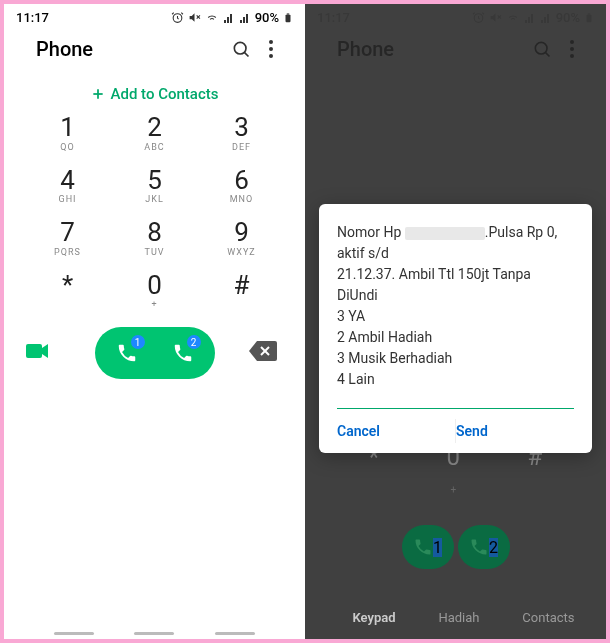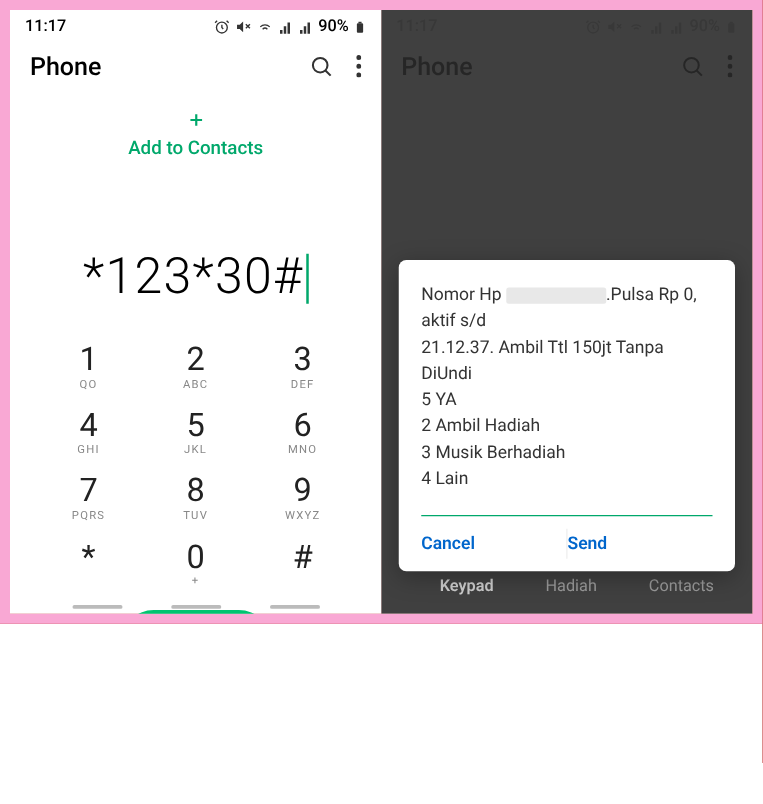--- a/index.html
+++ b/index.html
@@ -1,32 +1,32 @@
 <!DOCTYPE html>
 <html><head>
 <meta charset="utf-8">
 <style>
   * { box-sizing: border-box; margin: 0; padding: 0; }
   body { font-family: -apple-system, Roboto, Arial, sans-serif; background: #fff; }
-  .frame { width: 610px; height: 499px; border: 8px solid #f9a8d4; display: flex; background:#b91c1c; position:relative; }
+  .frame { width: 610px; height: 643px; border: 4px solid #f9a8d4; display: flex; background:#7dd3fc; position:relative; }
   .pane { width: 50%; height: 100%; position: relative; overflow: hidden; }
   .pane.left { background: #fff; }
   .pane.right { background: #fff; }
   .dim { position:absolute; inset:0; background: rgba(0,0,0,0.75); }
 
   
   .status { display:flex; justify-content:space-between; align-items:center; padding: 6px 12px 2px; font-size:13px; font-weight:500; }
   .status .right { display:flex; align-items:center; gap:4px;justify-content:space-between; }
   .status svg { display:block; }
 
-  .titlebar { display:flex; align-items:center; justify-content:space-between; padding: 10px 16px 6px; }
+  .titlebar { display:flex; align-items:center; justify-content:space-between; padding: 10px 32px 6px; }
   .titlebar h1 { font-size:20px; font-weight:500; }
   .titlebar .actions { display:flex; gap:18px; align-items:center; }
 
-  .addcontact { text-align:center; color:#00a86b; font-size:15px; font-weight:500; padding: 18px 0 10px; display:flex; align-items:center; justify-content:center; gap:6px;flex-direction:column; }
+  .addcontact { text-align:center; color:#00a86b; font-size:15px; font-weight:500; padding: 18px 0 10px; display:flex; align-items:center; justify-content:center; gap:6px; }
 
   .dialed { text-align:center; font-size:40px; font-weight:300; padding: 60px 0 30px; letter-spacing:1px; position:relative; }
   .dialed .cursor { display:inline-block; width:2px; height:40px; background:#00a86b; vertical-align:middle; margin-left:2px; }
 
   .keypad { display:grid; grid-template-columns: repeat(3,1fr); text-align:center; padding: 0 20px; row-gap: 14px; }
   .keypad .key .num { font-size:26px; font-weight:400; color:#222; line-height:1.1; }
   .keypad .key .sub { font-size:9px; color:#888; letter-spacing:1px; margin-top:0; }
 
   .bottomrow { display:flex; align-items:center; justify-content:center; gap:10px; padding: 18px 0 8px; position:relative; }
   .callpill { display:flex; background:#00c471; border-radius:30px; padding:4px 6px; gap:4px; }
@@ -106,23 +106,20 @@
     </div>
 
     <div class="addcontact">
       <svg width="14" height="14" viewBox="0 0 24 24" fill="none" stroke="#00a86b" stroke-width="3">
           <line x1="12" y1="4" x2="12" y2="20"></line>
           <line x1="4" y1="12" x2="20" y2="12"></line>
         </svg>
       <span>Add to Contacts</span>
     </div>
 
-    <div class="dialed">
-      <span>*123*30#</span><span class="cursor"></span>
-    </div>
 
     <div class="keypad">
       <div class="key">
           <div class="num">1</div>
           <div class="sub">QO</div>
         </div>
       <div class="key">
           <div class="num">2</div>
           <div class="sub">ABC</div>
         </div>
@@ -280,21 +277,21 @@
     <div class="bgtabs">
       <span class="active">Keypad</span>
       <span>Hadiah</span>
       <span>Contacts</span>
     </div>
 
     <div class="dialog">
       <div class="body">
         <span>Nomor Hp </span><span class="redact"></span><span>.Pulsa Rp 0, aktif s/d</span><br>
         <span>21.12.37. Ambil Ttl 150jt Tanpa DiUndi</span><br>
-        <span>5 YA</span><br>
+        <span>3 YA</span><br>
         <span>2 Ambil Hadiah</span><br>
         <span>3 Musik Berhadiah</span><br>
         <span>4 Lain</span>
       </div>
       <div class="divider"></div>
       <div class="btns">
         <div class="dbtn">Cancel</div>
         <div class="sep"></div>
         <div class="dbtn">Send</div>
       </div>

